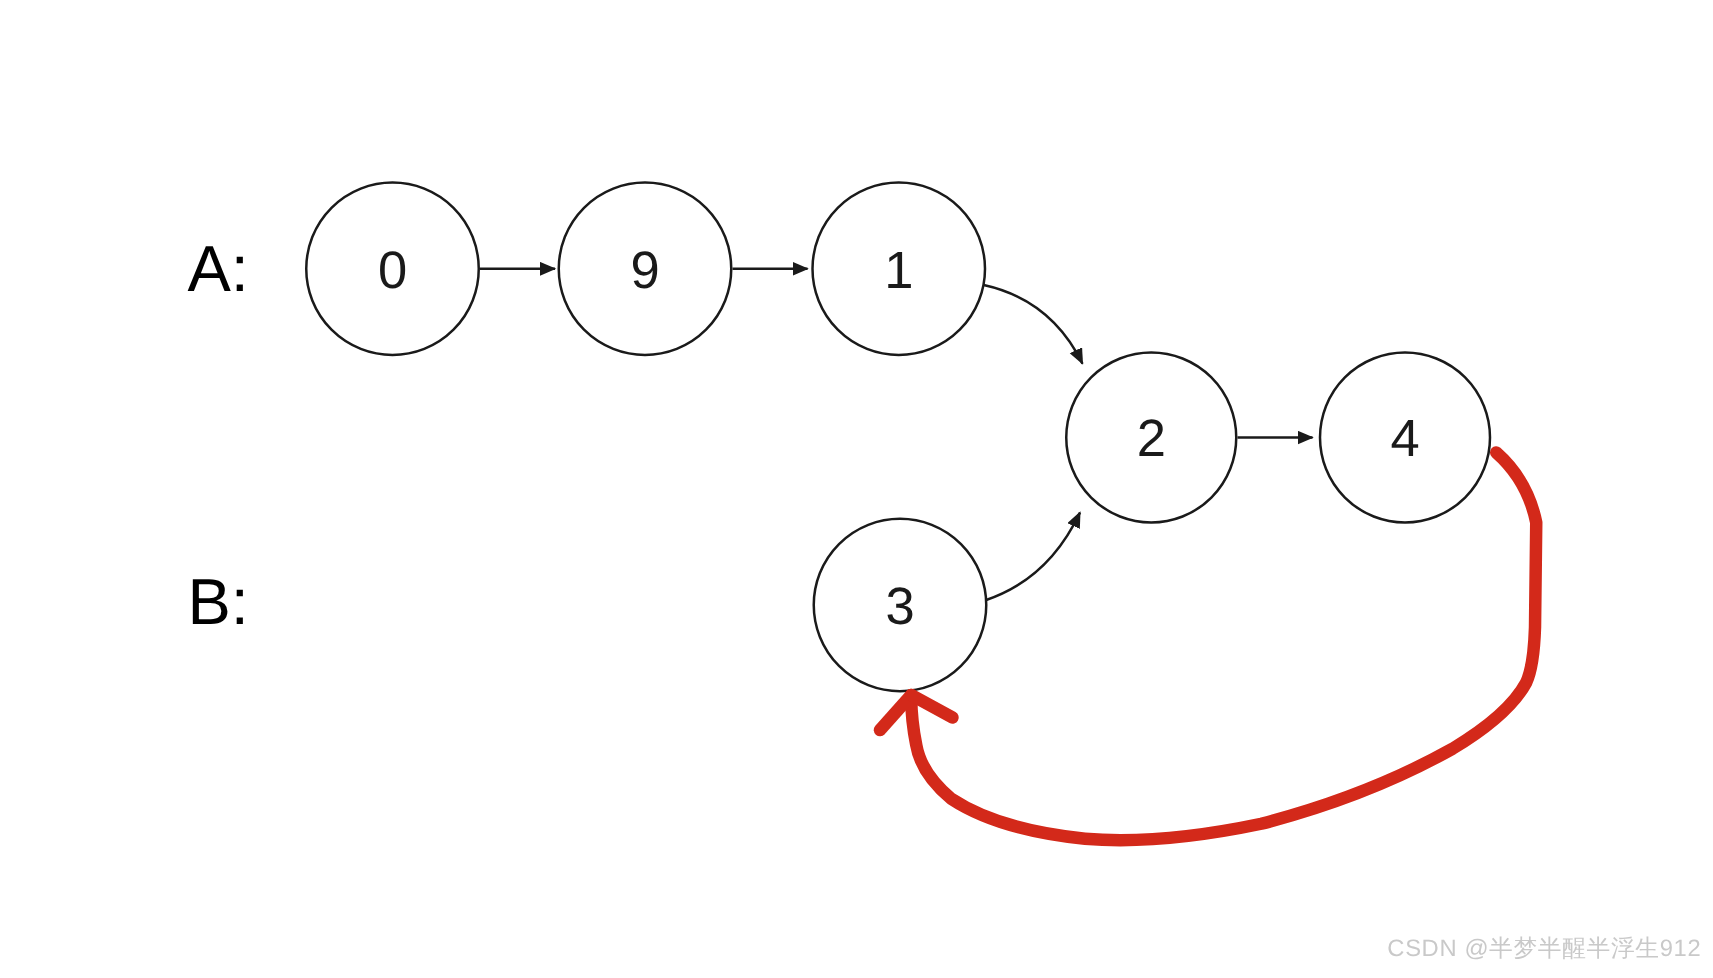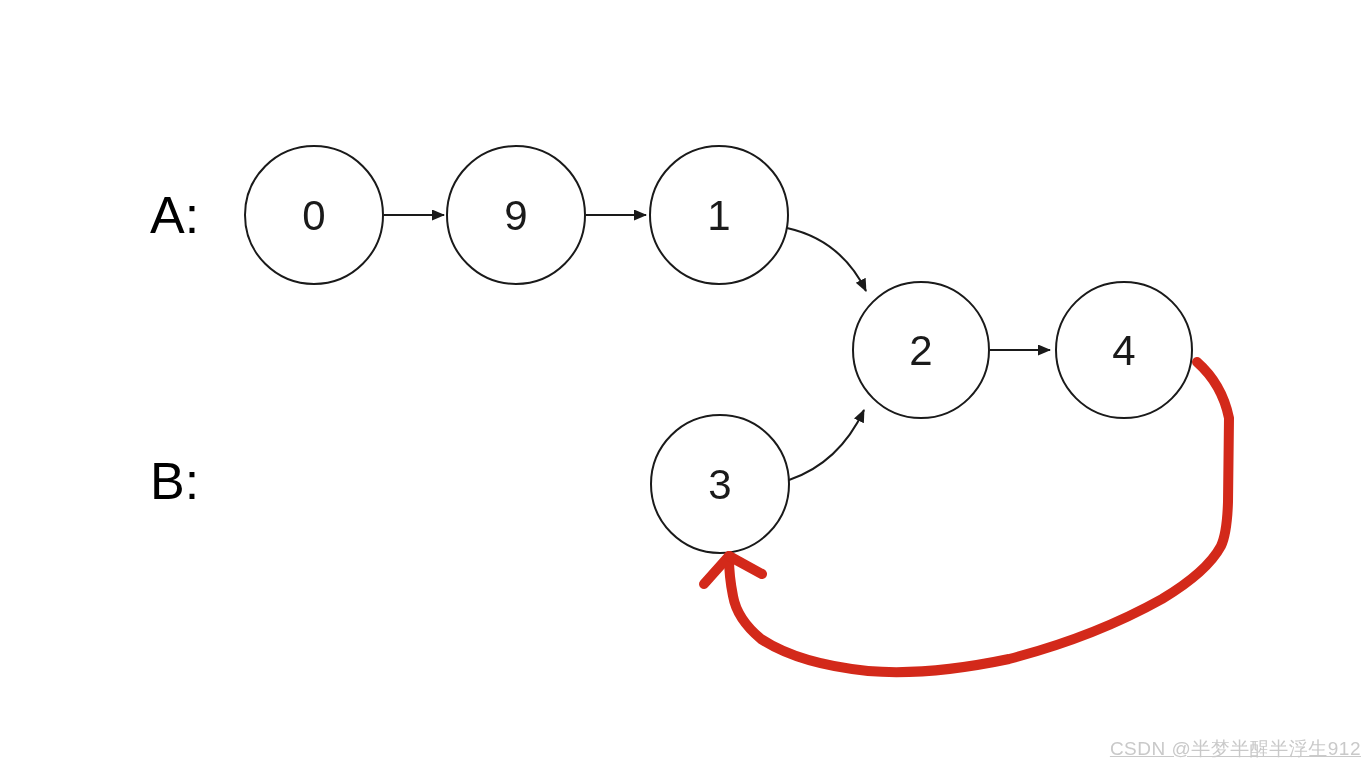--- a/index.html
+++ b/index.html
@@ -45,26 +45,25 @@
   .red-annotation {
     fill: none;
     stroke: #d3291a;
     stroke-width: 10;
     stroke-linecap: round;
     stroke-linejoin: round;
   }
   .watermark {
     position: absolute;
     right: 9px;
-    bottom: 20px;
+    bottom: 10px;
     font-size: 19px;
     color: #c9c9c9;
     letter-spacing: 0.5px;
     white-space: nowrap;
-    text-decoration: underline;
   }
 </style>
 </head>
 <body>
 
 <div class="stage">
 
   <svg class="diagram" width="1370" height="782" viewBox="0 0 1370 782">
 
     <defs>

